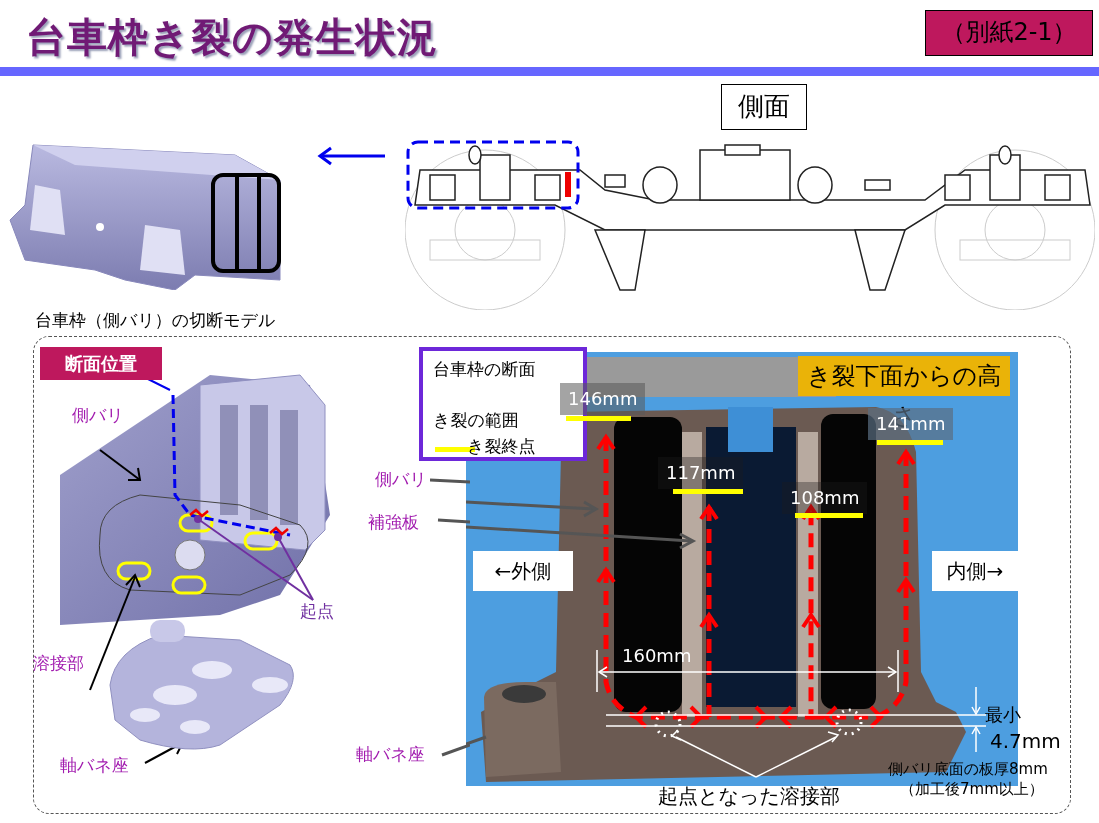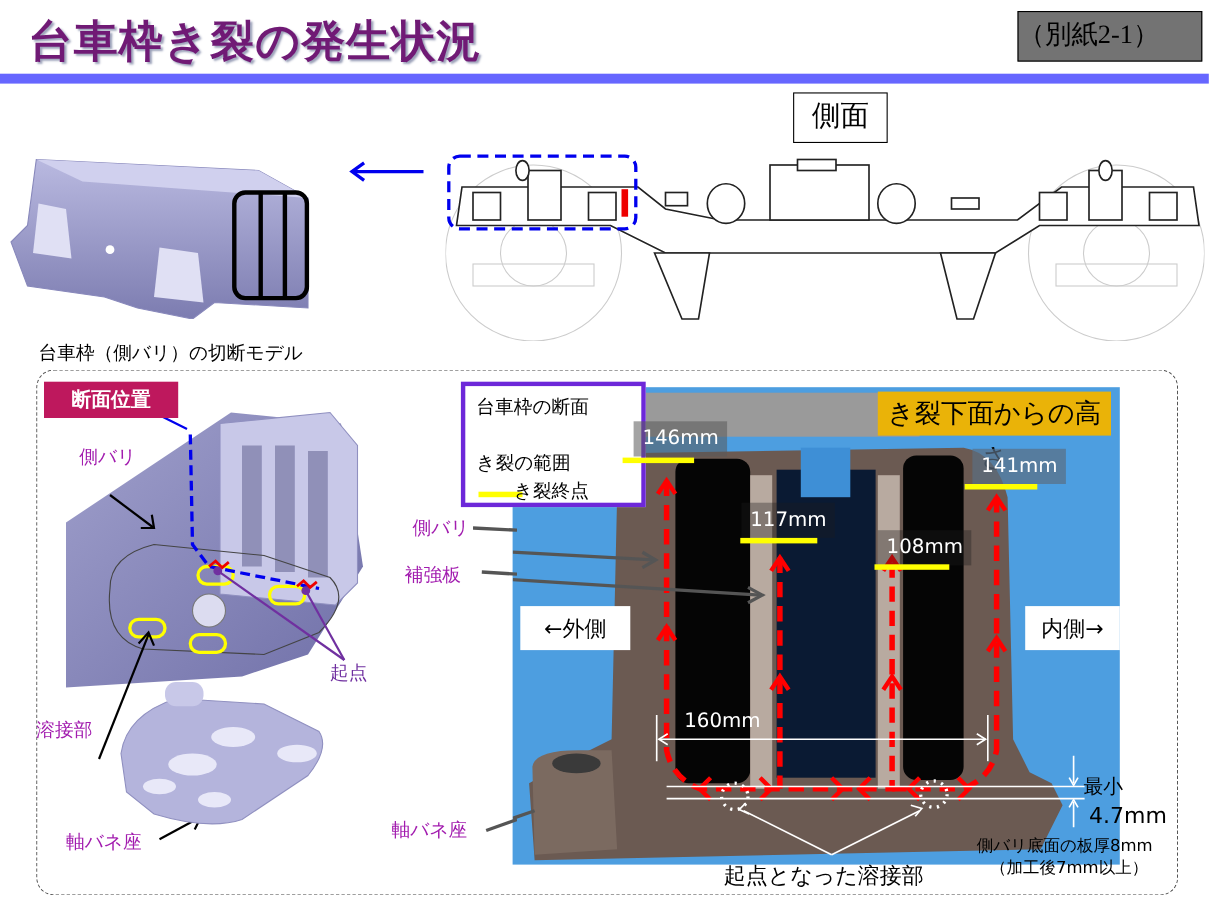--- a/index.html
+++ b/index.html
@@ -1,20 +1,20 @@
 <!DOCTYPE html>
 <html><head>
 <meta charset="utf-8">
 <style>
   * { box-sizing: border-box; margin: 0; padding: 0; }
   html, body { width: 1099px; height: 823px; background: #ffffff; overflow: hidden; }
   body { position: relative; font-family: "DejaVu Sans", "Liberation Sans", sans-serif; color: #000; }
 
   .title { position: absolute; left: 26px; top: 10px; font-size: 40px; font-weight: bold; color: #701a75; letter-spacing: 1px; text-shadow: 2px 2px 2px #9aa0b8; }
-  .annex { position: absolute; left: 925px; top: 10px; width: 168px; height: 46px; border: 1.5px solid #000; font-size: 24px; line-height: 43px; background: #737373; font-family: Liberation Serif, serif; }
+  .annex { position: absolute; left: 925px; top: 10px; width: 168px; height: 46px; border: 1.5px solid #000; font-size: 24px; line-height: 43px; text-align: center; background: #be185d; }
   .rule { position: absolute; left: 0; top: 67px; width: 1099px; height: 9px; background: #6666ff; }
 
   .abs { position: absolute; }
   .label { position: absolute; font-size: 17px; color: #a21caf; white-space: nowrap; }
 
   
   .beam-model { position: absolute; left: 5px; top: 120px; width: 290px; height: 170px; }
   .side-label { position: absolute; left: 697px; top: 84px; width: 86px; height: 46px; border: 1.5px solid #000; font-size: 26px; line-height: 42px; text-align: center; background: #fff; margin-left: 24px; }
   .bogie { position: absolute; left: 405px; top: 130px; width: 690px; height: 180px; }
 
@@ -32,21 +32,21 @@
 
   .legend-box { position: absolute; left: 419px; top: 347px; width: 168px; height: 114px; border: 4px solid #6d28d9; background: #fff; padding: 6px 10px; font-size: 17px; }
   .legend-box .l1 { position: absolute; left: 10px; top: 7px; }
   .legend-box .l2 { position: absolute; left: 10px; top: 58px; }
   .legend-box .l3 { position: absolute; left: 44px; top: 84px; }
   .legend-box .yl { position: absolute; left: 12px; top: 96px; width: 40px; height: 5px; background: #ffff00; }
 
   .height-title { position: absolute; left: 798px; top: 356px; width: 212px; height: 40px; background: #eab308; font-size: 24px; line-height: 40px; text-align: center; }
   .side-tag { position: absolute; height: 40px; background: #fff; font-size: 20px; line-height: 40px; text-align: center; }
 
-  .mm-tag { position: absolute; height: 32px; background: rgba(90,90,90,0.55); color: #fff; font-size: 18px; line-height: 32px; padding: 0 8px; margin-left: 16px; }
+  .mm-tag { position: absolute; height: 32px; background: rgba(90,90,90,0.55); color: #fff; font-size: 18px; line-height: 32px; padding: 0 8px; }
   .ybar { position: absolute; height: 5px; background: #ffff00; }
 
   .min-text { position: absolute; left: 985px; top: 703px; font-size: 18px; }
   .min-val { position: absolute; left: 990px; top: 729px; font-size: 20px; }
   .thick1 { position: absolute; left: 888px; top: 760px; font-size: 15px; }
   .thick2 { position: absolute; left: 900px; top: 780px; font-size: 15px; }
   .origin-weld { position: absolute; left: 658px; top: 783px; font-size: 20px; }
 </style>
 </head>
 <body>

